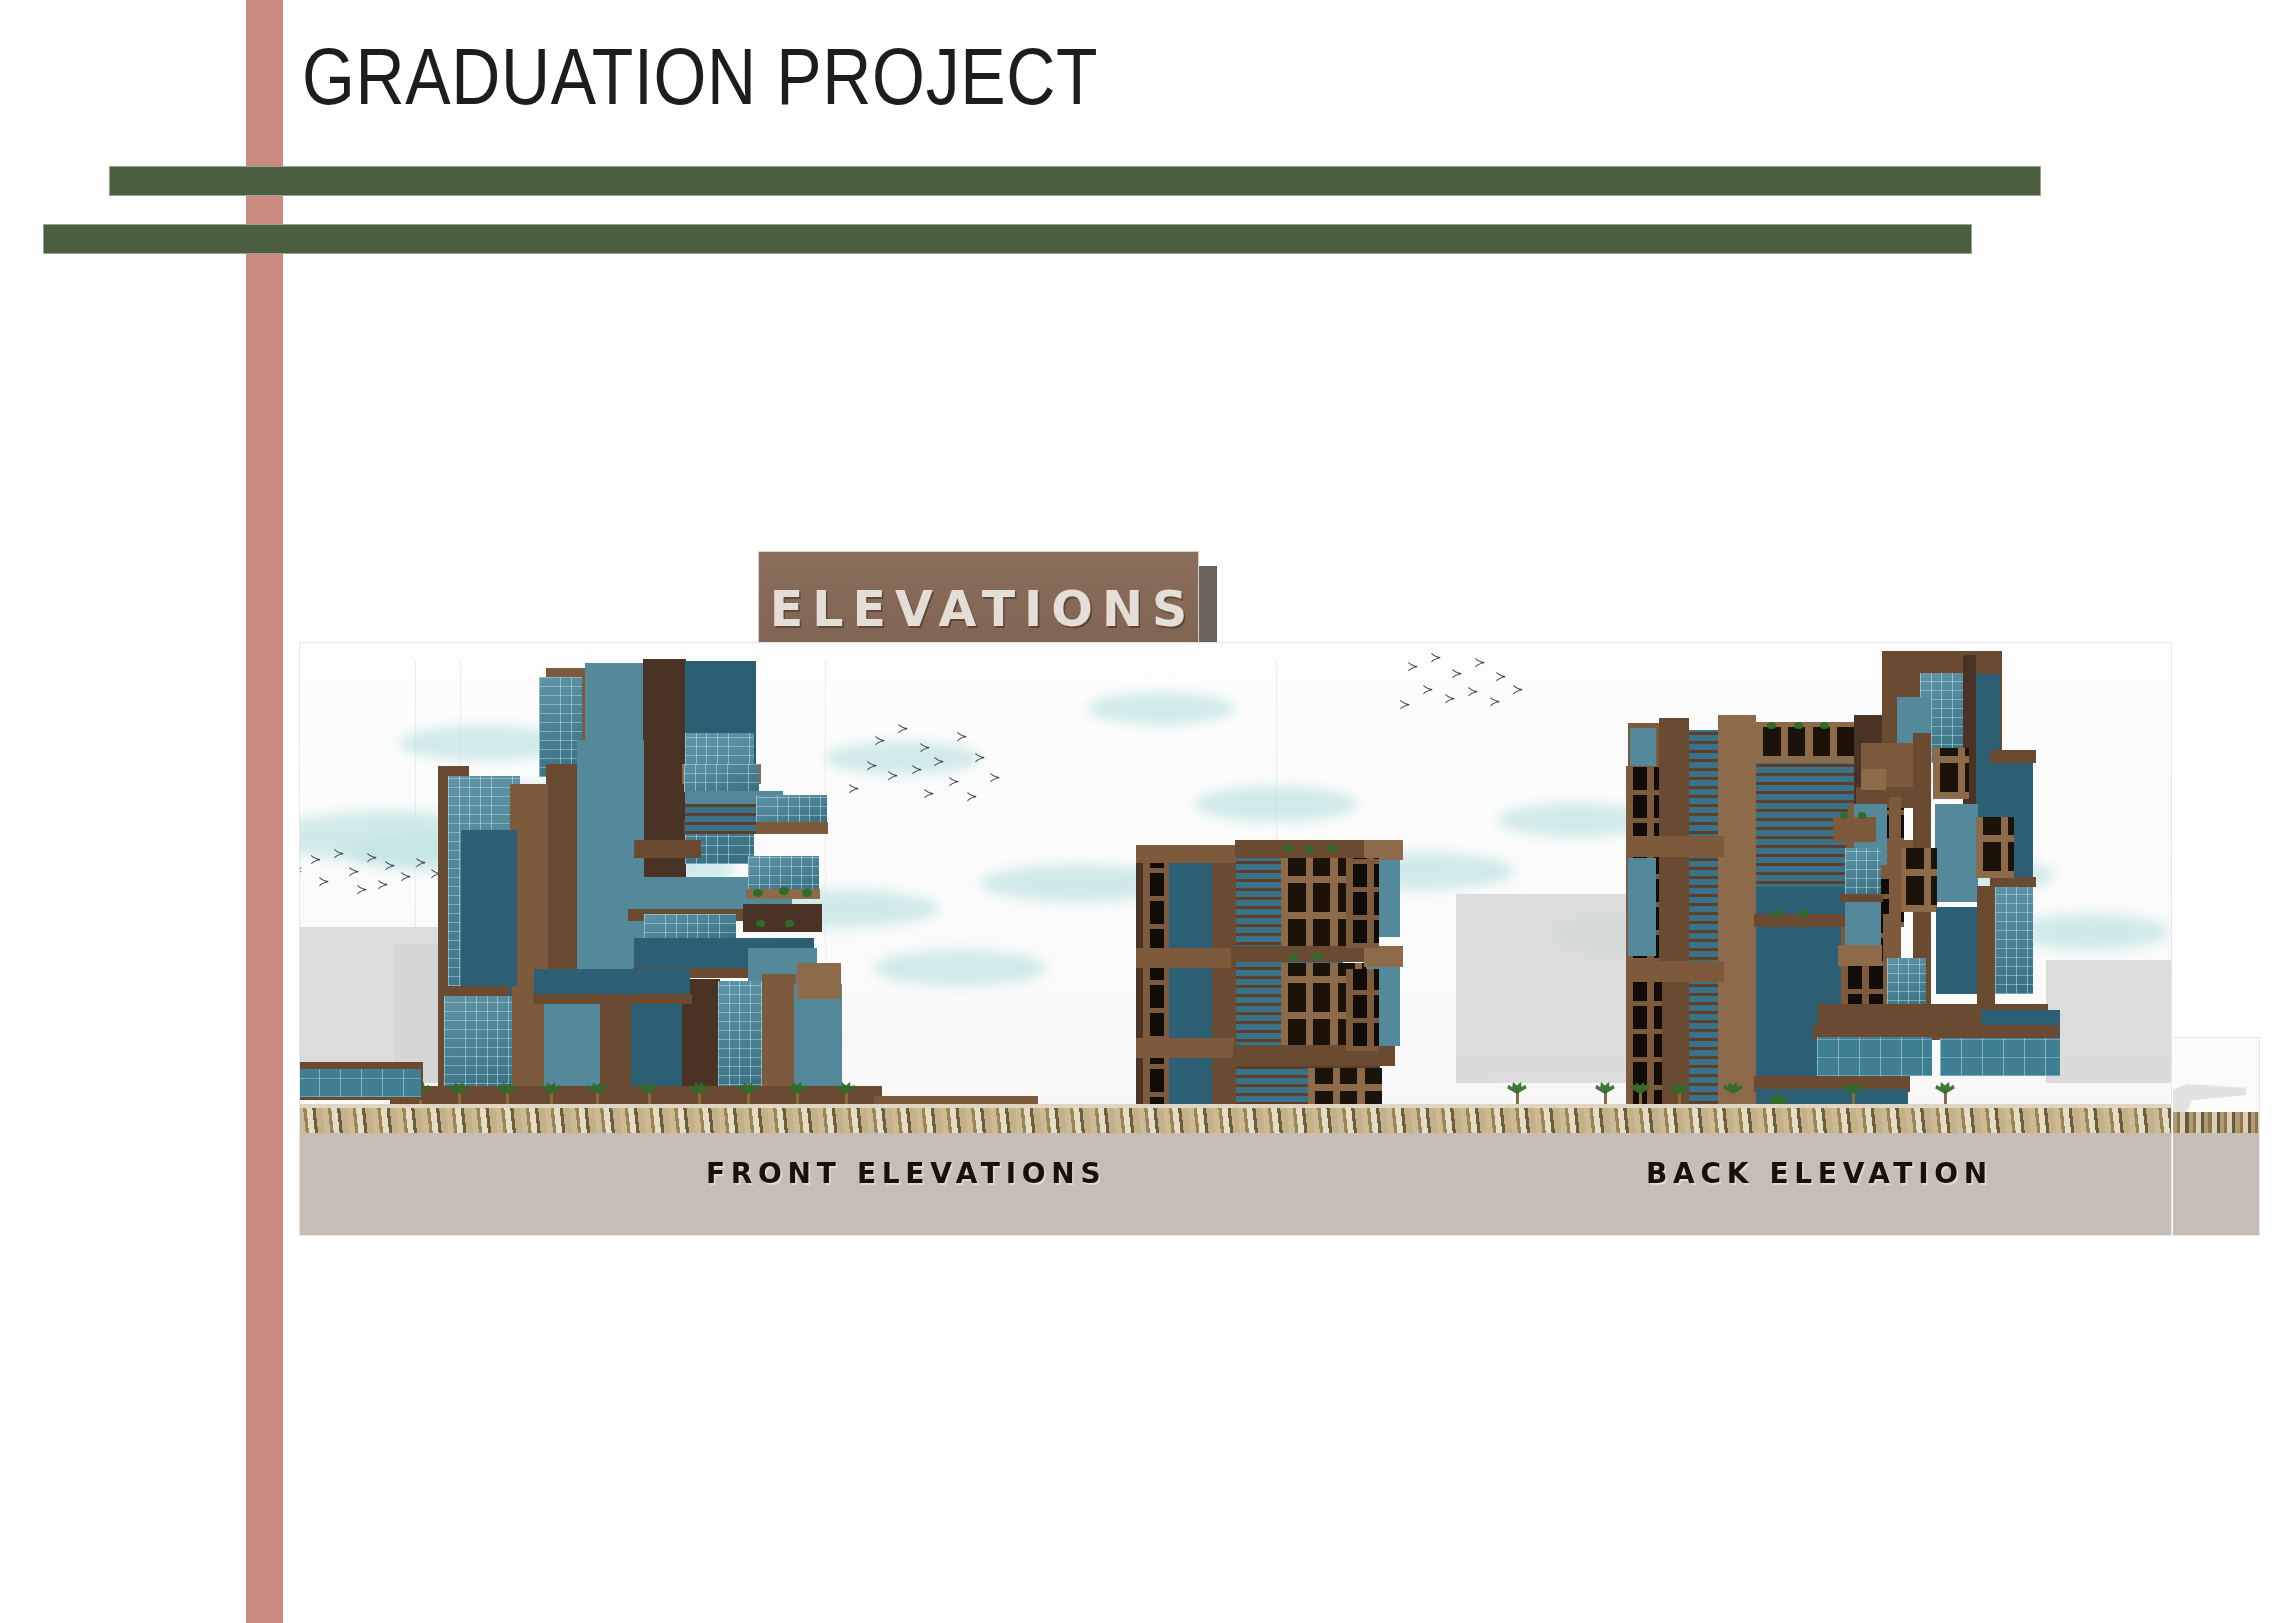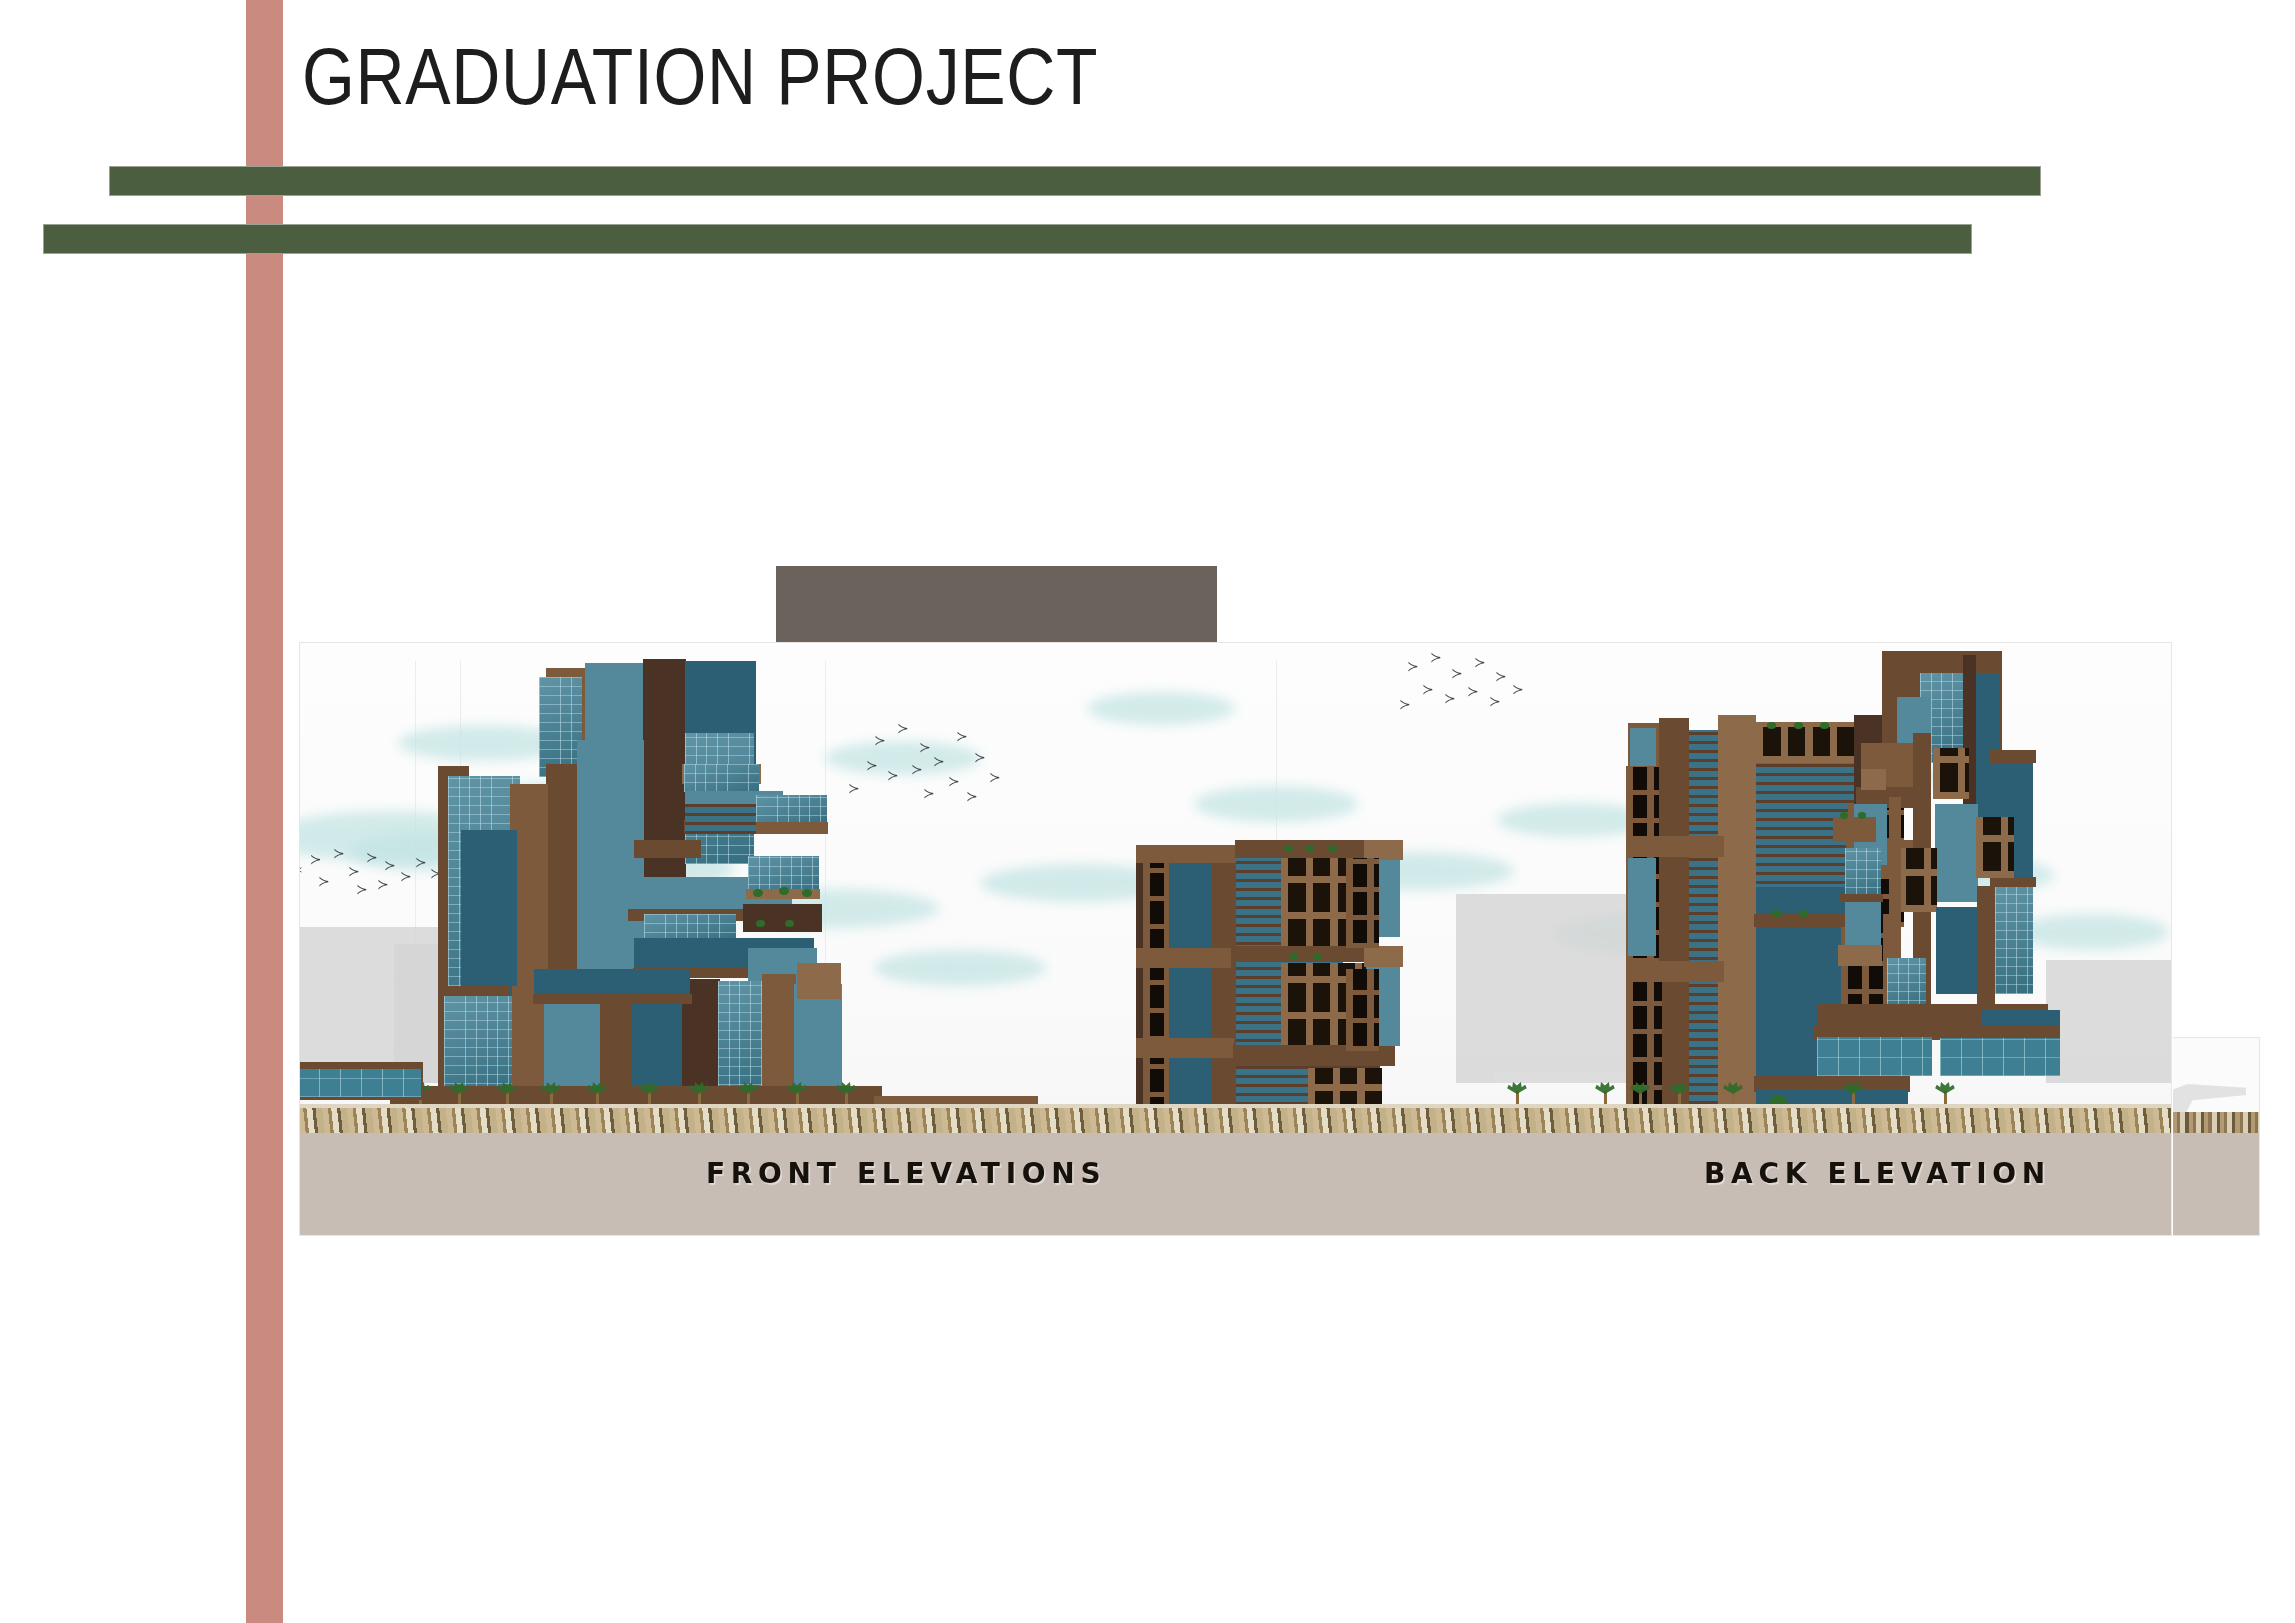--- a/index.html
+++ b/index.html
@@ -88,21 +88,21 @@
   .base-band {
     position: absolute; left: 0; bottom: 0; width: 100%; height: 102px; background: #c8bdb5;
   }
   .elev-label {
     position: absolute; bottom: 45px;
     font-size: 28px; font-weight: 700; color: #17110c;
     letter-spacing: 5.7px; font-family: "DejaVu Sans", sans-serif;
     text-shadow: 1.6px 1.6px 0.8px rgba(255,255,255,.45);
   }
   .elev-label.front { left: 406px; }
-  .elev-label.back  { left: 1404px; }
+  .elev-label.back  { left: 1346px; }
 
   
   .bldg { position: absolute; }
   .mass { position: absolute; background: #6b4a32; }
   .mass.dark { background: #4a3324; }
   .mass.mid  { background: #7d5a3c; }
   .mass.lite { background: #8d6a49; }
   .glass {
     position: absolute; background: #3d7d92;
     background-image:
@@ -149,20 +149,23 @@
 <div id="slide">
 
   <div class="v-accent-bar"></div>
   <div class="h-bar h-bar-top"></div>
   <div class="h-bar h-bar-bottom"></div>
 
   <div class="page-title">GRADUATION PROJECT</div>
 
   <div id="plaque-wrap">
     <div class="plaque-shadow"></div>
+    <div class="plaque">
+      <span class="plaque-text">ELEVATIONS</span>
+    </div>
   </div>
 
   <div id="render-ext">
     <div class="ext-crane"></div>
     <div class="ext-ground"></div>
     <div class="ext-band"></div>
   </div>
 
   <div id="render-panel">
     <div class="sky"></div>

